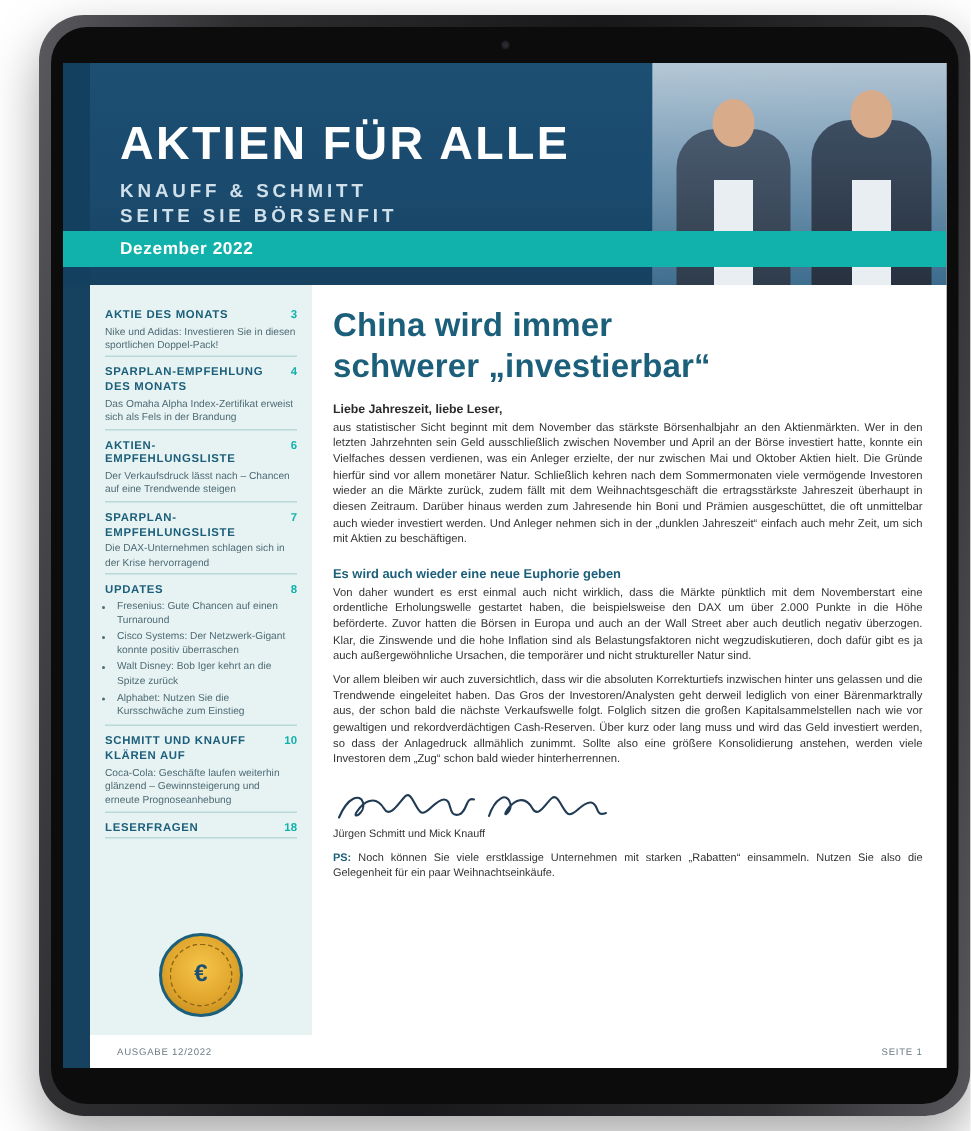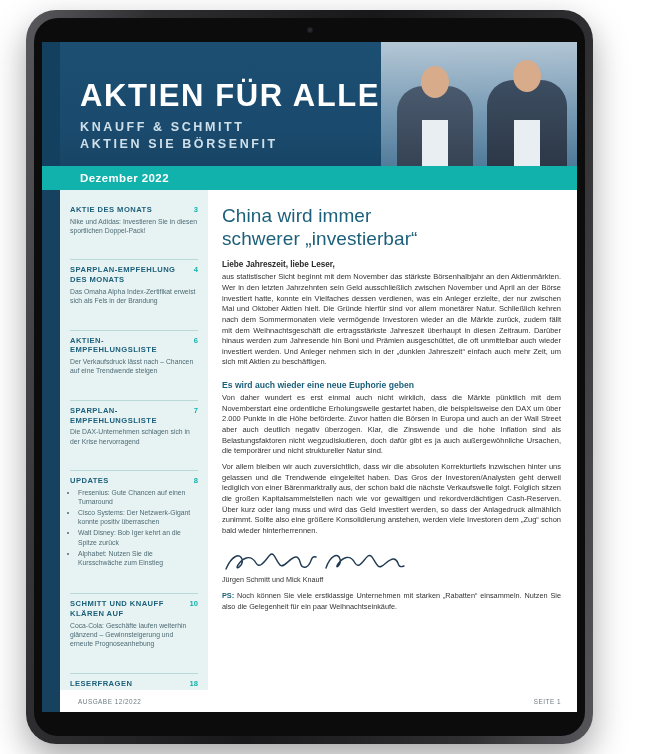--- a/index.html
+++ b/index.html
@@ -13,21 +13,21 @@
     position: relative;
     overflow: hidden;
     font-family: "Liberation Sans", sans-serif;
   }
 
   
   .device {
     position: absolute;
     left: 26px;
     top: 10px;
-    width: 567px;
+    width: 621px;
     height: 734px;
     border-radius: 30px;
     background: linear-gradient(100deg, #5a5a5e 0%, #2e2e31 18%, #18181a 50%, #2f2f32 82%, #57575b 100%);
     box-shadow: 0 14px 34px rgba(0,0,0,0.35);
     padding: 0;
     box-sizing: border-box;
   }
   .device-inner {
     position: absolute;
     left: 8px;
@@ -140,21 +140,21 @@
     font-size: 12.5px;
     letter-spacing: 2.6px;
     line-height: 1.38;
     color: #cfe0ea;
     margin: 0;
     font-weight: bold;
   }
   .issue-band {
     position: absolute;
     left: 0;
-    bottom: 0;
+    bottom: 12px;
     height: 24px;
     width: 100%;
     background: #11b2ab;
     text-align: center;
   }
   .issue-band .issue-text {
     position: absolute;
     left: 38px;
     top: 0;
     line-height: 24px;
@@ -183,21 +183,21 @@
     width: 148px;
     flex: 0 0 auto;
     background: #e7f3f3;
     padding: 10px 10px 0 10px;
     box-sizing: border-box;
     display: flex;
     flex-direction: column;
   }
   .toc-item {
     border-bottom: 1px solid #b9d9d8;
-    padding: 5px 0 24px 0;
+    padding: 5px 0 2px 0;
   }
   .toc-head {
     display: flex;
     justify-content: space-between;
     align-items: flex-start;
     gap: 6px;
   }
   .toc-title {
     font-size: 7.6px;
     font-weight: bold;
@@ -262,22 +262,22 @@
   
   .article {
     flex: 1 1 auto;
     padding: 14px 16px 0 14px;
     box-sizing: border-box;
     min-width: 0;
     display: flex;
     flex-direction: column;
   }
   .headline {
-    font-size: 19px;
-    font-weight: normal;
+    font-size: 22px;
+    font-weight: bold;
     color: #1c5f7a;
     line-height: 1.22;
     margin: 0 0 10px 0;
     letter-spacing: .1px;
   }
   .lede {
     font-size: 8.2px;
     font-weight: bold;
     color: #2a2a2a;
     margin: 0 0 3px 0;
@@ -357,21 +357,21 @@
             <div class="person p2"></div>
             <div class="shirt s1"></div>
             <div class="shirt s2"></div>
             <div class="head h1"></div>
             <div class="head h2"></div>
           </div>
 
           <div class="title-block">
             <h1 class="mag-title">AKTIEN FÜR ALLE</h1>
             <p class="mag-sub">KNAUFF &amp; SCHMITT</p>
-            <p class="mag-sub">AKTIEN SIE BÖRSENFIT</p>
+            <p class="mag-sub">SEITE SIE BÖRSENFIT</p>
           </div>
 
           <div class="issue-band">
             <span class="issue-text">Dezember 2022</span>
           </div>
         </div>
 
         <div class="body-area">
           <div class="left-rail"></div>
 

